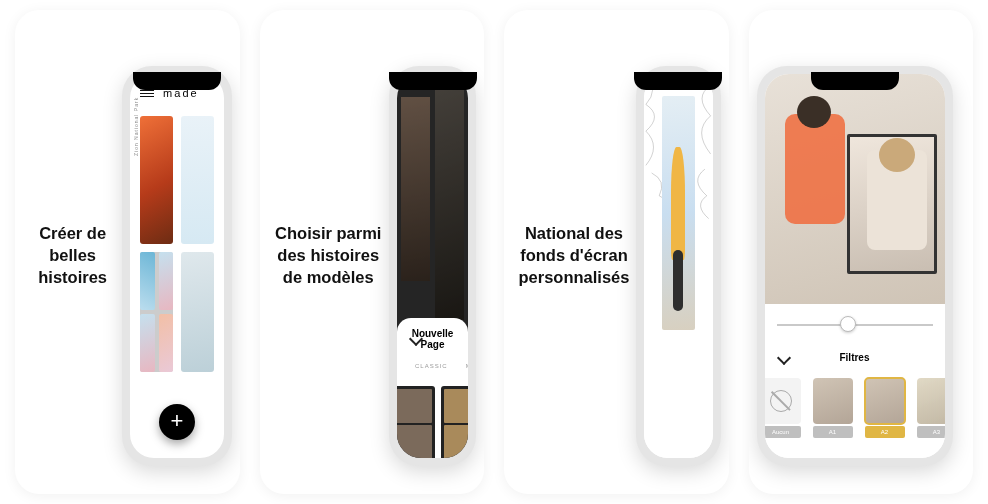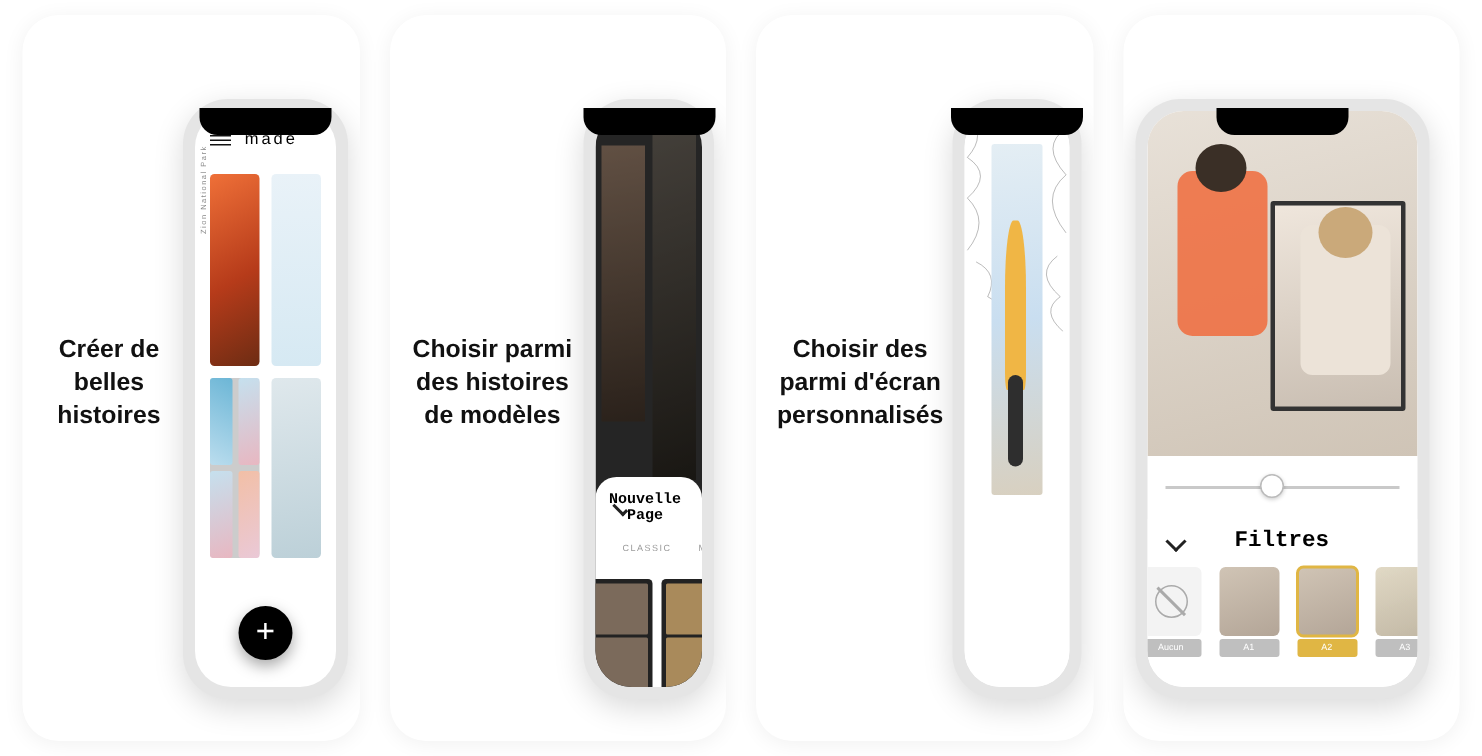--- a/index.html
+++ b/index.html
@@ -94,21 +94,21 @@
   .s2-bg::before, .s2-bg::after{
     content:""; position:absolute; background:#8a8378;
   }
   .s2-bg::before{left:6%; top:6%; width:40%; height:48%; background:linear-gradient(170deg,#b0917a,#4c3c30);}
   .s2-bg::after{right:6%; top:4%; width:40%; height:60%; background:linear-gradient(160deg,#7a7268,#2d2922);}
   .sheet {
     position:absolute; left:0; right:0; bottom:0;
     background:#fff; border-top-left-radius:14px; border-top-right-radius:14px;
     padding:10px 0 0 0; height:140px;
   }
-  .sheet-head { display:flex; align-items:center; padding:0 14px 6px;font-family:Liberation Mono, monospace; }
+  .sheet-head { display:flex; align-items:center; padding:0 14px 6px; }
   .chev { width:10px; height:10px; border-left:2px solid #222; border-bottom:2px solid #222; transform:rotate(-45deg);}
   .sheet-title { flex:1; text-align:center; font-size:10px; font-weight:600; margin-left:-10px;}
   .chipbar { display:flex; gap:2px; padding:4px 10px; font-size:6px; color:#9a9a9a; letter-spacing:1px; align-items:center;}
   .chip { padding:3px 8px; border-radius:10px; white-space:nowrap;}
   .chip.sel { background:#000; color:#fff; }
   .thumbrow { position:absolute; left:-12px; right:-12px; bottom:-4px; height:76px; display:flex; gap:6px; padding:0 4px;}
   .thumb { flex:0 0 46px; border-radius:3px; background:#222; display:grid; grid-template-rows:1fr 1fr; gap:2px; padding:3px;}
   .thumb > div { background:#7b6a5b; border-radius:1px;}
   .thumb:nth-child(2) > div{background:#a98a5b;}
   .thumb:nth-child(3){background:#eee;} .thumb:nth-child(3) > div{background:#b8a893;}
@@ -161,21 +161,21 @@
   .s4-img .hair2{ position:absolute; right:30px; top:64px; width:36px; height:34px; background:#caa97a; border-radius:50%;}
   .slider{
     position:absolute; top:238px; left:12px; right:12px; height:24px;
   }
   .slider .track{ position:absolute; left:0; right:0; top:50%; height:1.5px; background:#c9c9c9;}
   .slider .knob{ position:absolute; left:46%; top:50%; width:16px; height:16px; border-radius:50%; background:#fff; border:1px solid #bbb; transform:translate(-50%,-50%); box-shadow:0 1px 3px rgba(0,0,0,.2);}
   .sheet4{
     position:absolute; left:0; right:0; bottom:0; height:112px; background:#fff;
   }
   .sheet4 .sheet-head{padding:6px 14px 6px;}
-  .filt-title{flex:1; text-align:center; font-size:15px; font-weight:600; margin-left:-10px;}
+  .filt-title{flex:1; text-align:center; font-size:10px; font-weight:600; margin-left:-10px;}
   .filters{
     position:absolute; left:-14px; right:-14px; bottom:14px; height:66px;
     display:flex; gap:8px; padding:0 8px;
   }
   .filt{ flex:0 0 44px; display:flex; flex-direction:column; align-items:center; gap:2px;}
   .filt .fimg{ width:40px; height:46px; border-radius:4px; background:linear-gradient(160deg,#d0c4b5,#b3a597); position:relative;}
   .filt .flab{ width:40px; height:12px; font-size:6px; color:#fff; background:#bfbfbf; border-radius:2px; display:flex; align-items:center; justify-content:center;}
   .filt.none .fimg{ background:#f3f3f3; display:flex;align-items:center;justify-content:center;}
   .filt.none .fimg::before{content:""; width:20px;height:20px;border:1.5px solid #aaa;border-radius:50%;position:relative;}
   .filt.none .fimg::after{content:"";position:absolute;width:26px;height:1.5px;background:#aaa;transform:rotate(45deg);}
@@ -254,21 +254,21 @@
               <div></div>
             </div>
 
         </div>
       </div>
     </div>
   </div>
 </div>
 
 <div class="card">
-  <div class="headline">Choisir des parmi d'écran personnalisés</div>
+  <div class="headline">National des fonds d'écran personnalisés</div>
   <div class="phone">
     <div class="notch"></div>
     <div class="screen">
       <div class="topo">
         <svg viewBox="0 0 180 380">
           <g fill="none" stroke="#555" stroke-width="0.7">
             <path d="M5 10 Q40 40 5 80 Q50 110 5 150 Q45 190 5 240"></path>
             <path d="M175 30 Q130 60 175 110 Q128 150 175 210"></path>
             <path d="M20 260 Q60 280 40 320 Q80 340 50 380"></path>
             <path d="M160 250 Q120 280 165 320 Q130 345 170 380"></path>

